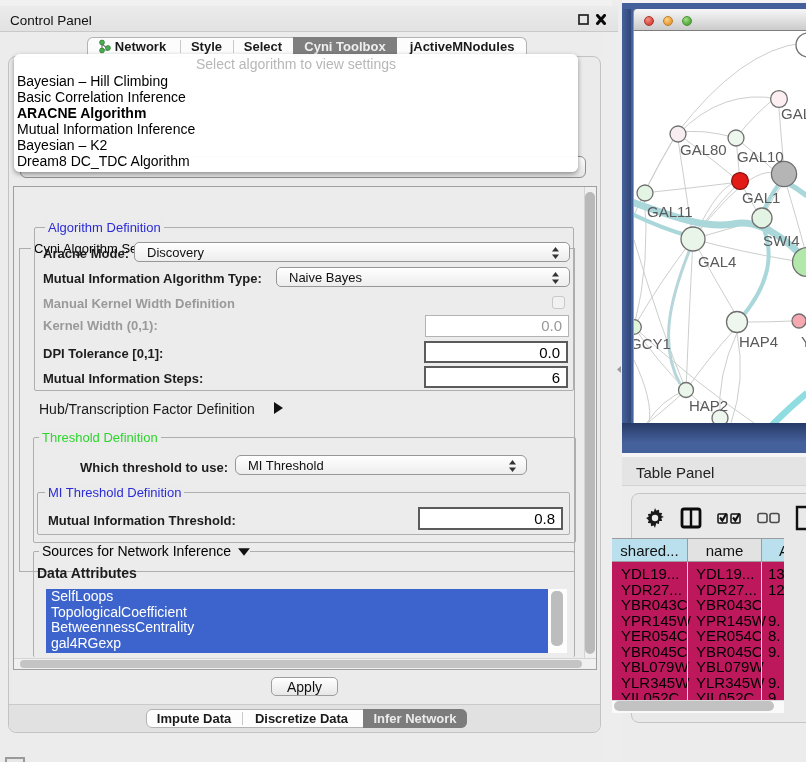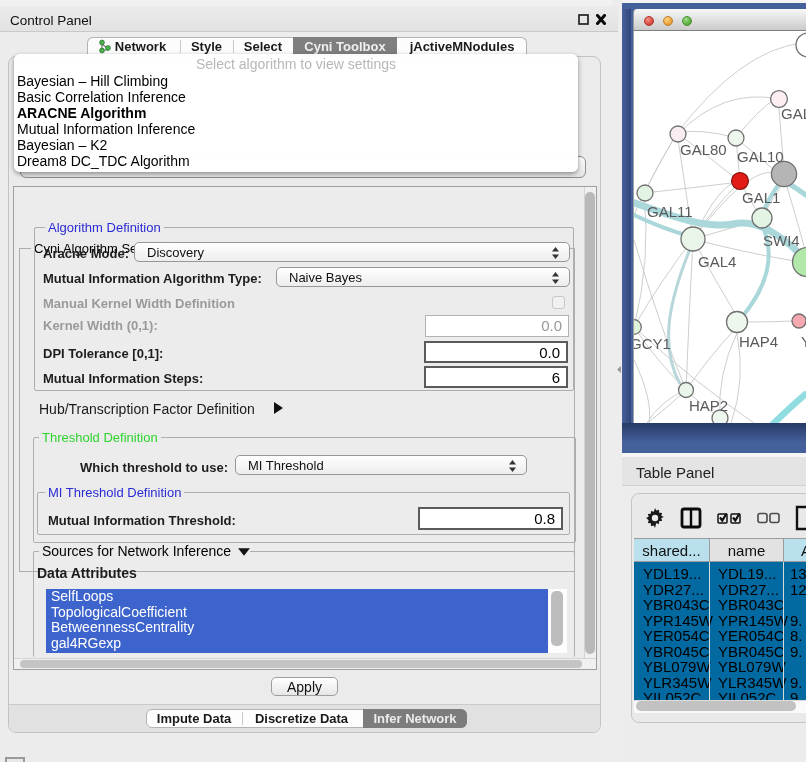--- a/index.html
+++ b/index.html
@@ -136,21 +136,21 @@
 
   <div class="abs" style="left:39px;top:401px;font-size:14px;color:#1a1a1a;">Hub/Transcription Factor Definition</div>
   <svg class="abs" style="left:272px;top:401px;" width="12" height="14" viewBox="0 0 12 14">
     <path d="M2 1 L11 7 L2 13 Z" fill="#111"></path>
   </svg>
 
   <div class="group" style="left:33px;top:437px;width:543px;height:106px;">
     <span class="glabel green" style="left:5px;">Threshold Definition</span>
   </div>
   <div class="lbl" style="left:80px;top:460px;">Which threshold to use:</div>
-  <div class="combo" style="left:235px;top:455px;width:292px;">MI Threshold
+  <div class="combo" style="left:235px;top:455px;width:292px;border-radius:6px;">MI Threshold
     <svg class="carr" width="9" height="14" viewBox="0 0 9 14">
       <path d="M4.5 1 L8 5.5 L1 5.5 Z" fill="#333"></path>
         <path d="M4.5 13 L8 8.5 L1 8.5 Z" fill="#333"></path>
     </svg>
   </div>
   <div class="group" style="left:37px;top:492px;width:533px;height:43px;">
     <span class="glabel blue" style="left:7px;">MI Threshold Definition</span>
   </div>
   <div class="lbl" style="left:48px;top:513px;">Mutual Information Threshold:</div>
   <div class="field f2" style="left:418px;top:507px;width:145px;height:23px;">0.8</div>
@@ -298,21 +298,21 @@
     <path d="M16 5.5 L18.3 8.5 L22.5 1.5" stroke="#111" stroke-width="2.2" fill="none"></path>
   </svg>
   <svg class="abs" style="left:757px;top:512px;" width="24" height="12" viewBox="0 0 24 12">
     <rect x="1" y="1.5" width="9" height="9" rx="2" fill="none" stroke="#4a4a4a" stroke-width="1.6"></rect>
     <rect x="13" y="1.5" width="9" height="9" rx="2" fill="none" stroke="#4a4a4a" stroke-width="1.6"></rect>
   </svg>
   <svg class="abs" style="left:795px;top:505px;" width="20" height="26" viewBox="0 0 20 26">
     <path d="M2 2 L12 2 L18 8 L18 24 L2 24 Z" fill="none" stroke="#111" stroke-width="2.4"></path>
   </svg>
 
-  <div class="abs" style="left:634px;top:538px;width:172px;height:175px;background:#0369a1;overflow:hidden;">
+  <div class="abs" style="left:612px;top:538px;width:172px;height:175px;background:#be185d;overflow:hidden;">
     <div class="abs" style="left:0;top:0;width:76px;height:24px;background:#b9e0ec;border:1px solid #9c9c9c;border-left:none;font-size:15px;color:#111;text-align:center;line-height:23px;">shared...</div>
     <div class="abs" style="left:76px;top:0;width:74px;height:24px;background:#e2e2e2;border:1px solid #9c9c9c;border-left:none;font-size:15px;color:#111;text-align:center;line-height:23px;">name</div>
     <div class="abs" style="left:150px;top:0;width:26px;height:24px;background:#b9e0ec;border:1px solid #9c9c9c;border-left:none;font-size:15px;color:#111;padding-left:17px;line-height:23px;overflow:hidden;">Av</div>
     <div class="abs" style="left:9px;top:28px;font-size:15px;color:#000;line-height:15.5px;">YDL19...<br>YDR27...<br>YBR043C<br>YPR145W<br>YER054C<br>YBR045C<br>YBL079W<br>YLR345W<br>YIL052C</div>
     <div class="abs" style="left:84px;top:28px;font-size:15px;color:#000;line-height:15.5px;">YDL19...<br>YDR27...<br>YBR043C<br>YPR145W<br>YER054C<br>YBR045C<br>YBL079W<br>YLR345W<br>YIL052C</div>
     <div class="abs" style="left:156px;top:28px;font-size:15px;color:#000;line-height:15.5px;">13<br>12<br><br>9.<br>8.<br>9.<br><br>9.<br>9.</div>
     <div class="abs" style="left:75px;top:24px;width:1px;height:138px;background:#dadada;"></div>
     <div class="abs" style="left:149px;top:24px;width:1px;height:138px;background:#dadada;"></div>
 
     <div class="abs" style="left:0;top:162px;width:172px;height:13px;background:#fafafa;border-top:1px solid #ddd;"></div>

